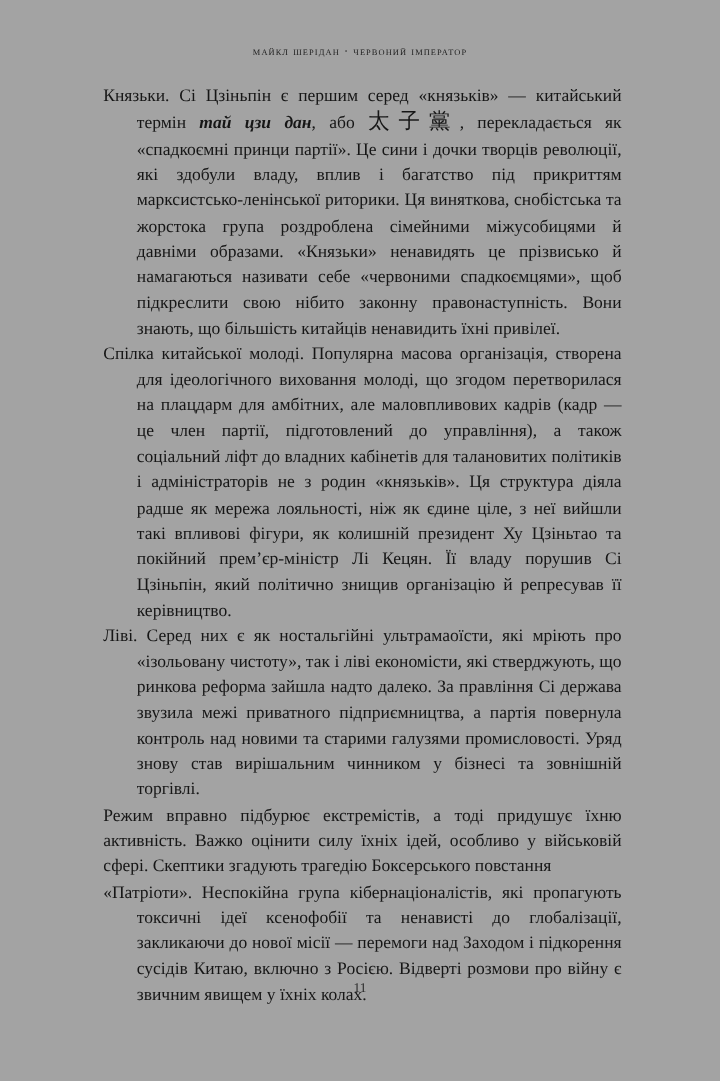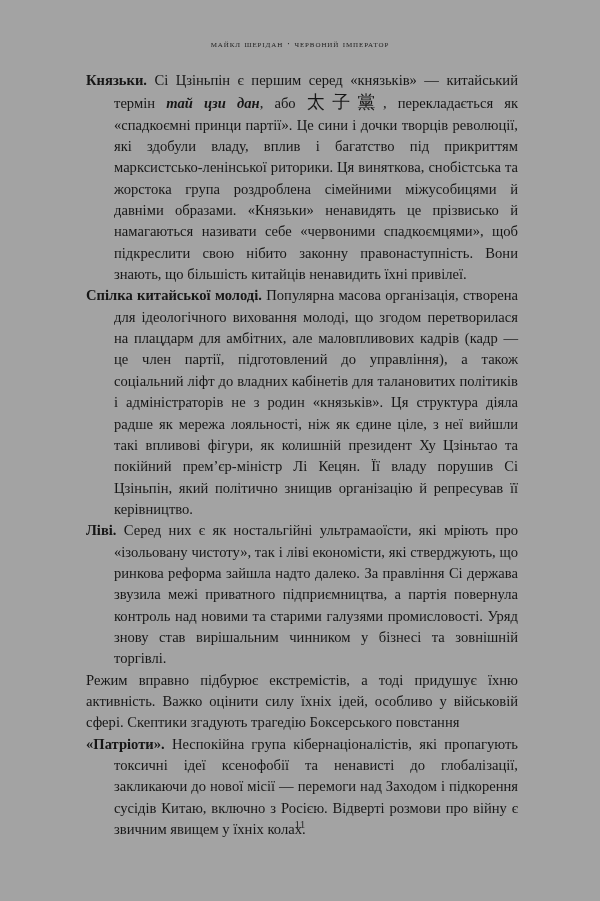--- a/index.html
+++ b/index.html
@@ -62,21 +62,21 @@
     padding-left: 28px;
     text-indent: -28px;
   }
 
   p.plain {
     text-indent: 0;
     padding-left: 0;
   }
 
   .lead {
-    font-weight: bold;
+    font-weight: normal;
   }
 
   .ital {
     font-style: italic;
     font-weight: bold;
   }
 
   .han {
     font-family: "DejaVu Sans", sans-serif;
     font-size: 18px;

